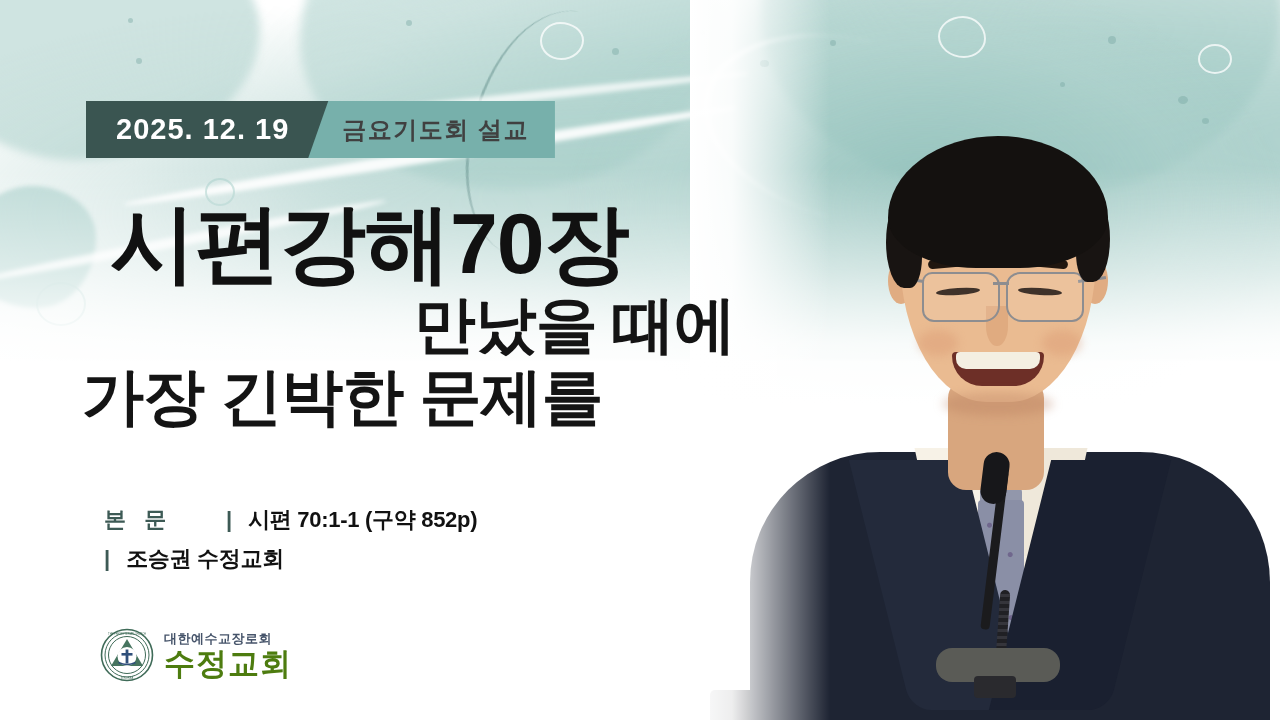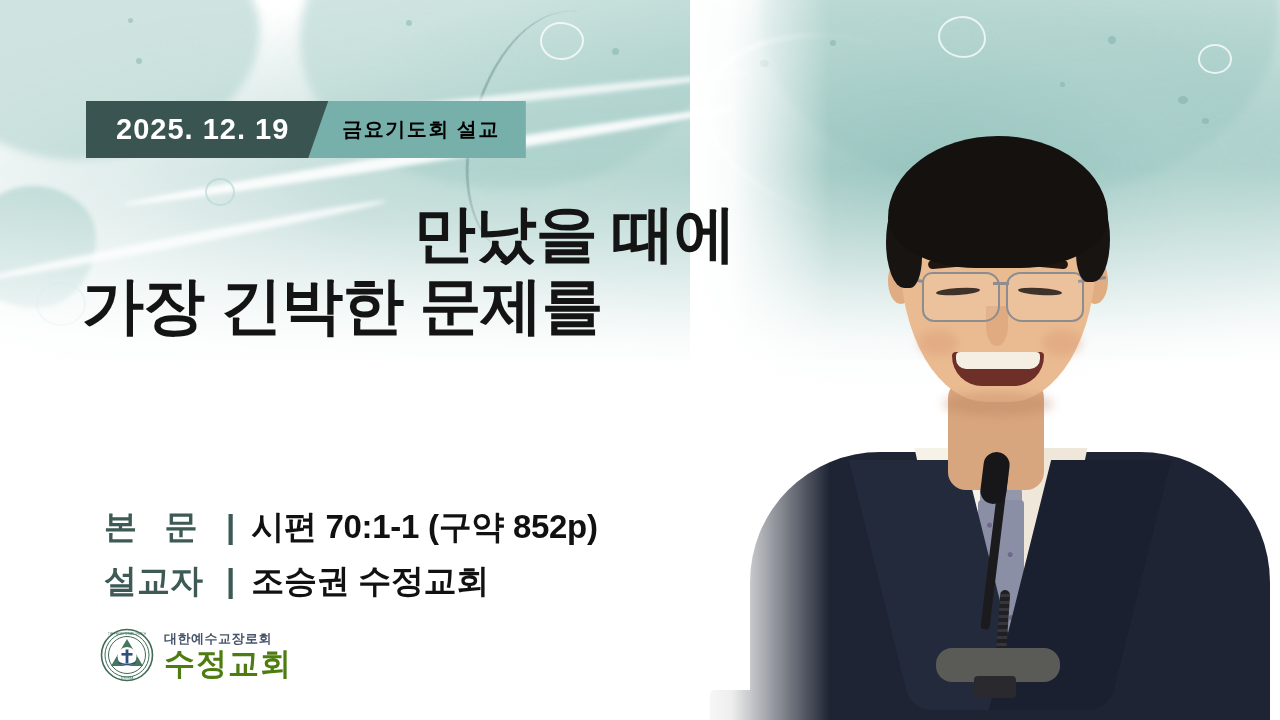--- a/index.html
+++ b/index.html
@@ -184,22 +184,22 @@
     letter-spacing: 1px;
     display: flex;
     align-items: center;
     padding: 0 26px 0 30px;
     margin-right: -1px;
     clip-path: polygon(0 0, 100% 0, calc(100% - 20px) 100%, 0 100%);
     padding-right: 40px;
   }
   .banner-kind {
     background: var(--teal, #77b0ab);
-    color: #000000;
-    font-size: 20px;
+    color: #404040;
+    font-size: 24px;
     font-weight: 700;
     letter-spacing: 1.5px;
     display: flex;
     align-items: center;
     padding: 0 26px 0 14px;
     clip-path: polygon(20px 0, 100% 0, 100% 100%, 0 100%);
     margin-left: -20px;
     padding-left: 34px;
   }
 
@@ -237,21 +237,21 @@
   
   .meta {
     position: absolute;
     left: 104px;
     top: 505px;
   }
   .meta-row {
     display: flex;
     align-items: baseline;
     margin-bottom: 9px;
-    font-size: 33px;
+    font-size: 22px;
     font-weight: 700;
   }
   .meta-label {
     color: #3d5a55;
     width: 122px;
     display: flex;
     justify-content: space-between;
     letter-spacing: 0;
     white-space: pre;
   }
@@ -571,32 +571,32 @@
 
     <div class="ph ph-fade-left"></div>
   </div>
 
   <div class="banner">
     <div class="banner-date">2025. 12. 19</div>
     <div class="banner-kind">금요기도회 설교</div>
   </div>
 
   <div class="headline">
+    <h1 class="title-main">시편강해70장</h1>
     <h2 class="title-sub line2">만났을 때에</h2>
     <h2 class="title-sub line1">가장 긴박한 문제를</h2>
   </div>
 
   <div class="meta">
     <div class="meta-row">
       <span class="meta-label">본   문</span>
       <span class="meta-bar">|</span>
       <span class="meta-value">시편 70:1-1 (구약 852p)</span>
     </div>
     <div class="meta-row">
-      <span class="meta-label">설교자</span>
       <span class="meta-bar">|</span>
       <span class="meta-value">조승권 수정교회</span>
     </div>
   </div>
 
   <div class="logo">
     <span class="logo-seal">
       <svg viewBox="0 0 54 54" width="54" height="54" aria-hidden="true">
         <circle cx="27" cy="27" r="25.5" fill="none" stroke="#3f6b58" stroke-width="1.6"></circle>
         <circle cx="27" cy="27" r="22" fill="none" stroke="#3f6b58" stroke-width="1"></circle>

